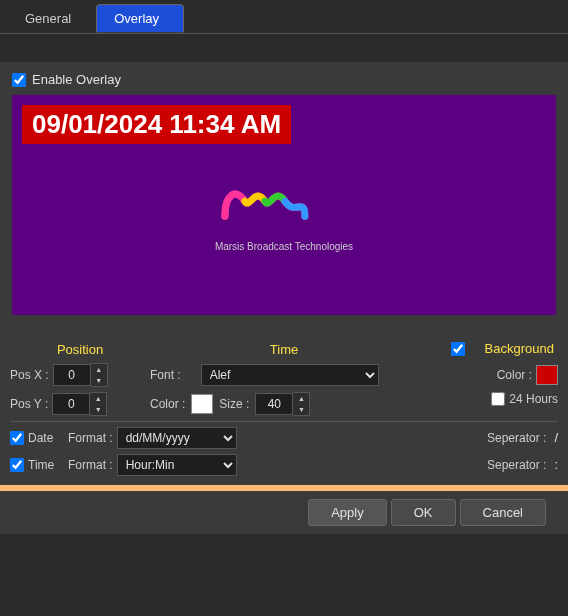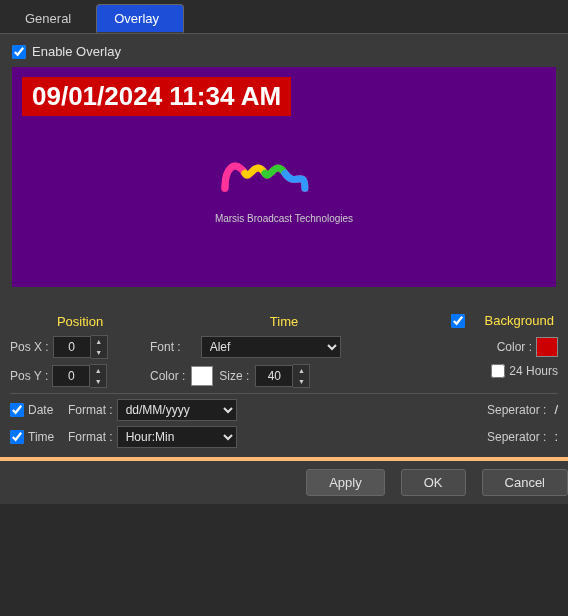--- a/index.html
+++ b/index.html
@@ -30,20 +30,21 @@
     .tab.active {
       background: #1d4ed8;
       color: #fff;
       border-color: #666 #666 #3a3a3a #666;
       padding-left: 17px;
     }
 
     .content {
       background: #3a3a3a;
       padding: 10px 12px;
+      margin-top: 28px;
     }
 
     .enable-row {
       display: flex;
       align-items: center;
       gap: 6px;
       margin-bottom: 8px;
     }
 
     .preview-area {
@@ -141,21 +142,21 @@
       background: #1e1e1e;
       border: 1px solid #555;
       color: #e0e0e0;
       font-size: 12px;
       height: 22px;
       padding: 0 4px;
       outline: none;
       appearance: auto;
     }
 
-    .font-select { width: 140px; }
+    .font-select { width: 178px; }
     .format-select { width: 120px; }
 
     .color-swatch {
       width: 22px;
       height: 20px;
       border: 1px solid #888;
       cursor: pointer;
       display: inline-block;
     }
 
@@ -166,24 +167,24 @@
 
     .separator-val {
       font-size: 13px;
       color: #e0e0e0;
       margin-left: 4px;
     }
 
     .footer {
       display: flex;
       justify-content: flex-end;
-      gap: 16px;
-      padding: 8px 0;
+      gap: 4px;
+      padding: 8px 22px;
       background: #3a3a3a;
-      border-top: 4px solid #fdba74;
+      border-top: 6px solid #fdba74;
     }
 
     .btn {
       padding: 5px 22px;
       font-size: 13px;
       cursor: pointer;
       border: 1px solid #666;
       border-radius: 3px;
       background: #4a4a4a;
       color: #e0e0e0;

